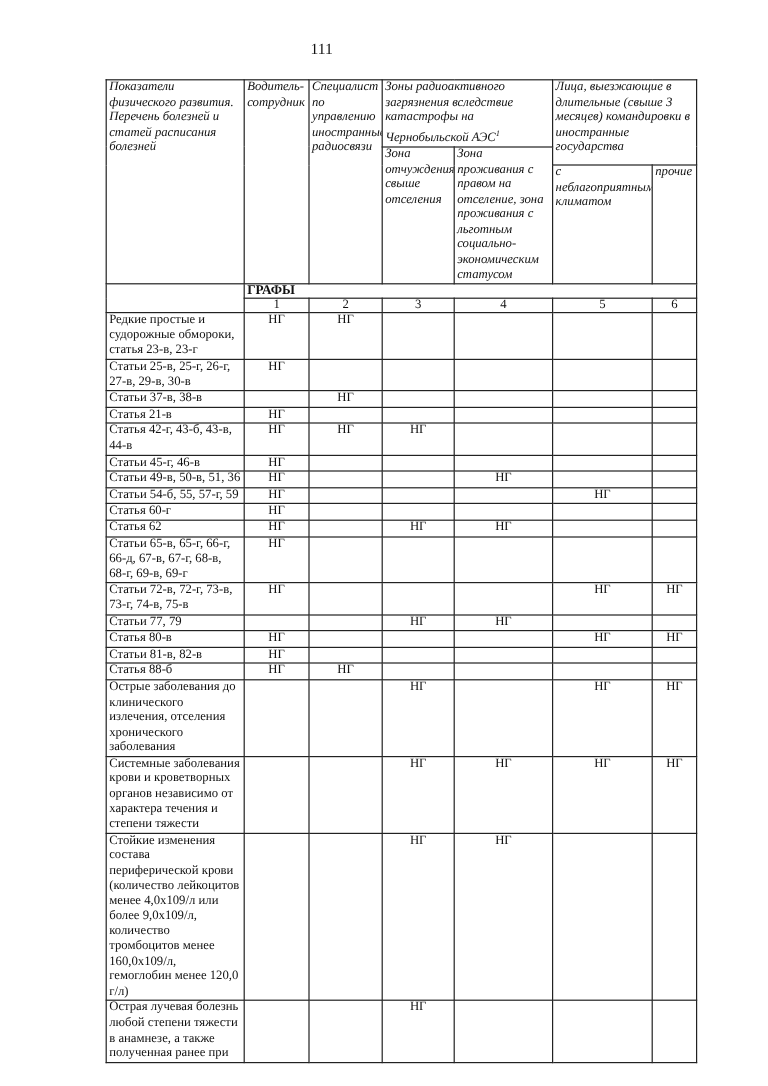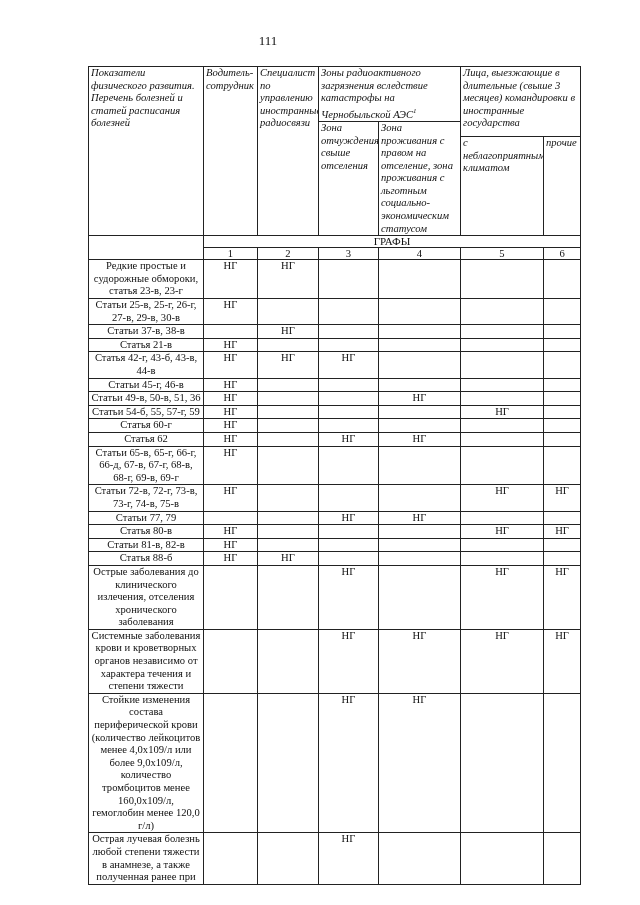--- a/index.html
+++ b/index.html
@@ -3,23 +3,23 @@
 <meta charset="utf-8">
 <style>
   html, body { margin:0; padding:0; background:#ffffff; }
   body { width:640px; height:905px; position:relative; overflow:hidden;
          font-family:"Liberation Serif", "DejaVu Serif", serif; color:#111; }
   .page-number { position:absolute; left:0; width:536px; top:33px; text-align:center; font-size:13px; }
   table.main { position:absolute; left:88px; top:66px; border-collapse:collapse; table-layout:fixed;
                width:492px; font-size:10.6px; line-height:12.6px; }
   table.main td { border:1px solid #222; padding:0 2px; vertical-align:top; overflow:hidden; }
   .hdr td { text-align:left;font-style:italic; }
-  .l { text-align:center; }
+  .l { text-align:left; }
   .ng { text-align:center; }
-  .grafy { text-align:center; font-size:11px; line-height:11px; }
+  .grafy { font-size:11px; line-height:11px;font-weight:bold; }
   .num td { text-align:center; line-height:11px; }
 </style>
 </head>
 <body>
 
 <div class="page-number">111</div>
 
 <table class="main">
   <colgroup>
     <col style="width:115px">

